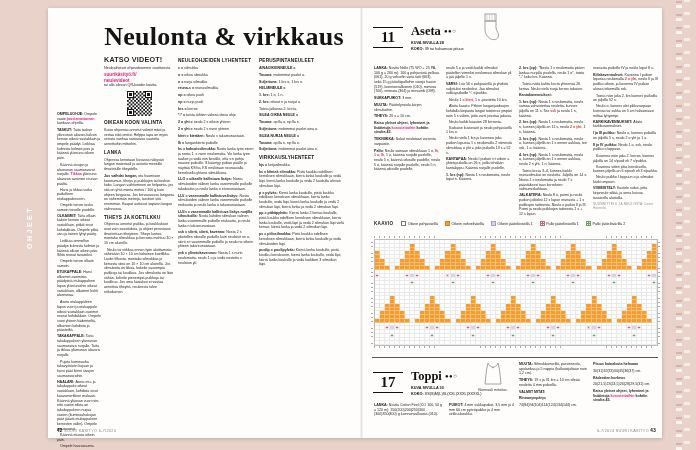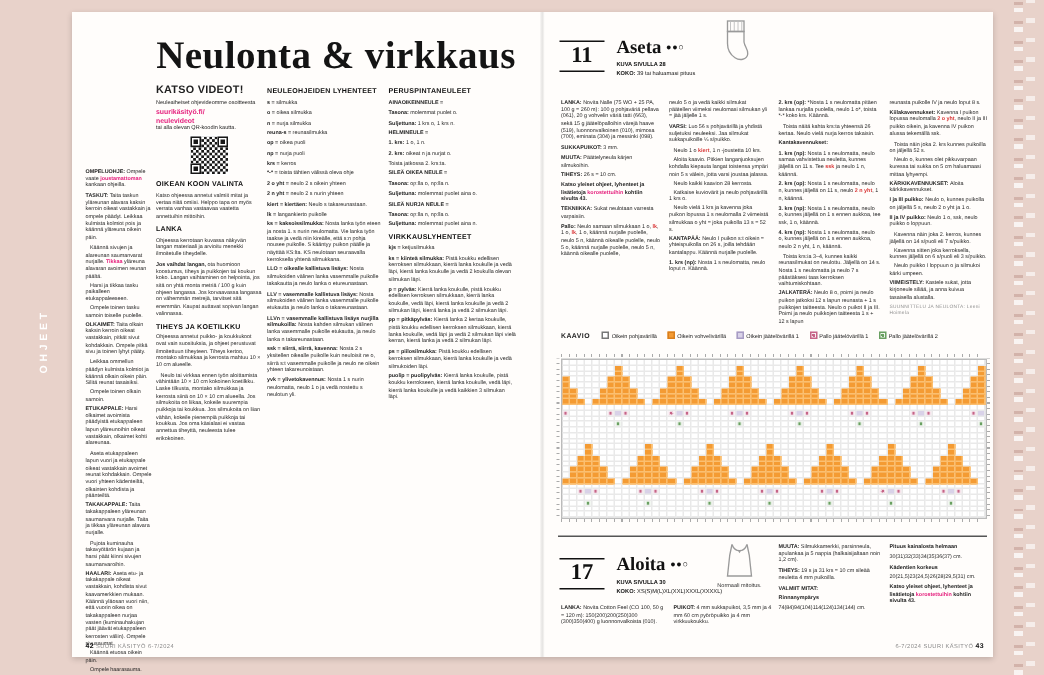--- a/index.html
+++ b/index.html
@@ -1858,21 +1858,21 @@
         <div class="cell base"></div>
         <div class="cell base"></div>
         <div class="cell base"></div>
         <div class="cell base"></div>
       </div>
   </div>
   <div class="divider"></div>
 
   <div class="patnum n17">17</div>
   <div class="pattitle t17">
-    <span>Aloita</span>
+    <span>Toppi</span>
     <span class="dots">●●○</span>
   </div>
   <div class="patmeta m17">
     <div class="pm-b">KUVA SIVULLA 30</div>
     <div><span class="pm-b">KOKO:</span> <span>XS(S)M(L)XL(XXL)XXXL(XXXXL)</span></div>
   </div>
   <svg class="top-icon" viewBox="0 0 24 24">
     <path d="M7 1 L5.5 8 L4 22 L20 22 L18.5 8 L17 1" fill="none" stroke="#9a9a9a" stroke-width="0.9"></path>
     <path d="M7 1 C9 6.5 15 6.5 17 1" fill="none" stroke="#9a9a9a" stroke-width="0.9"></path>
     <path d="M11.2 4.8 L12 6.2 L12.8 4.8" fill="none" stroke="#9a9a9a" stroke-width="0.7"></path>

